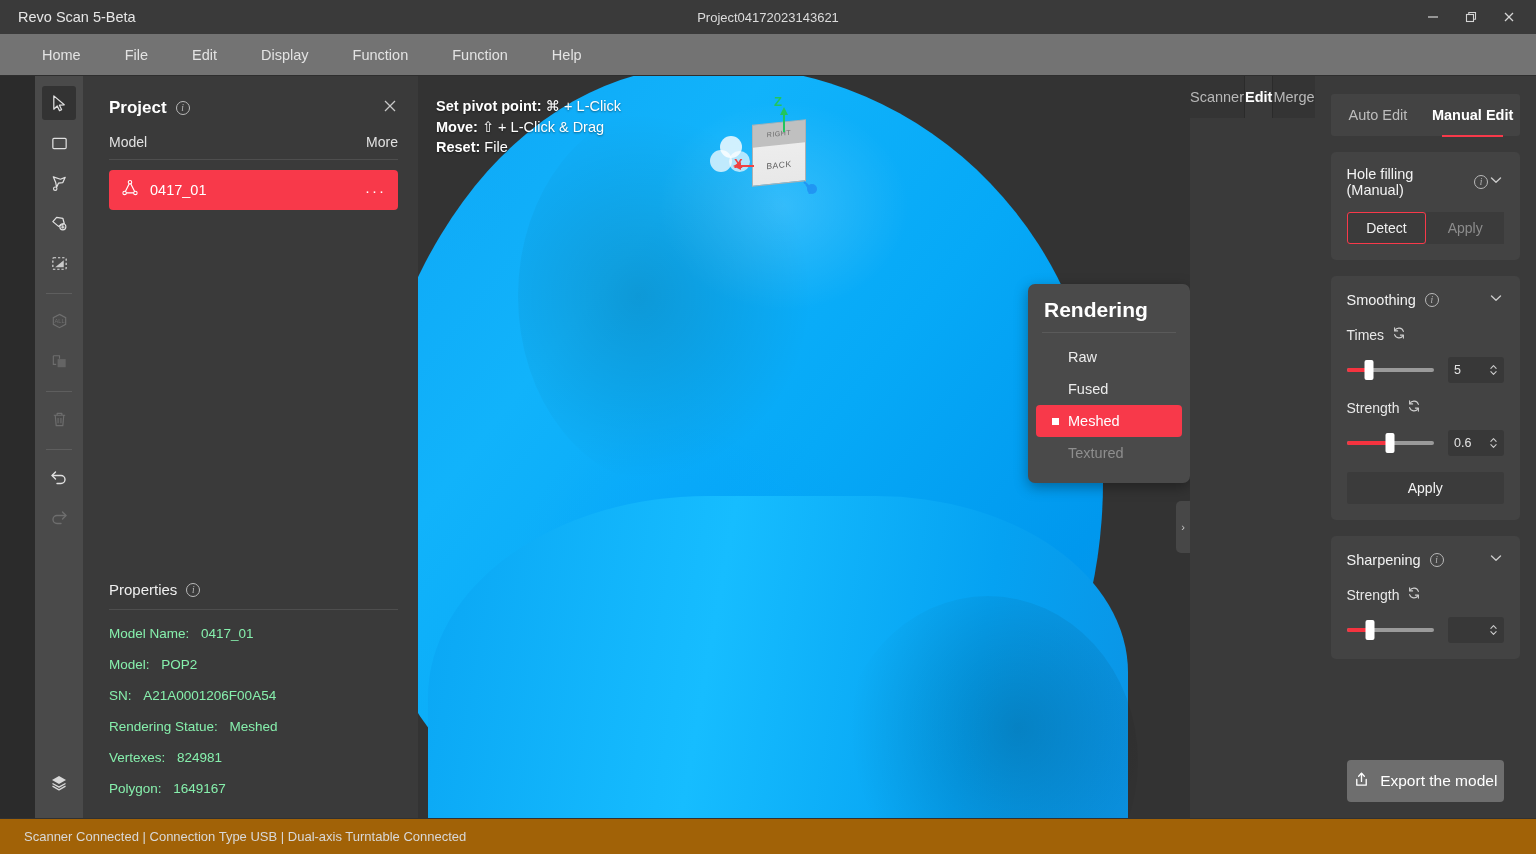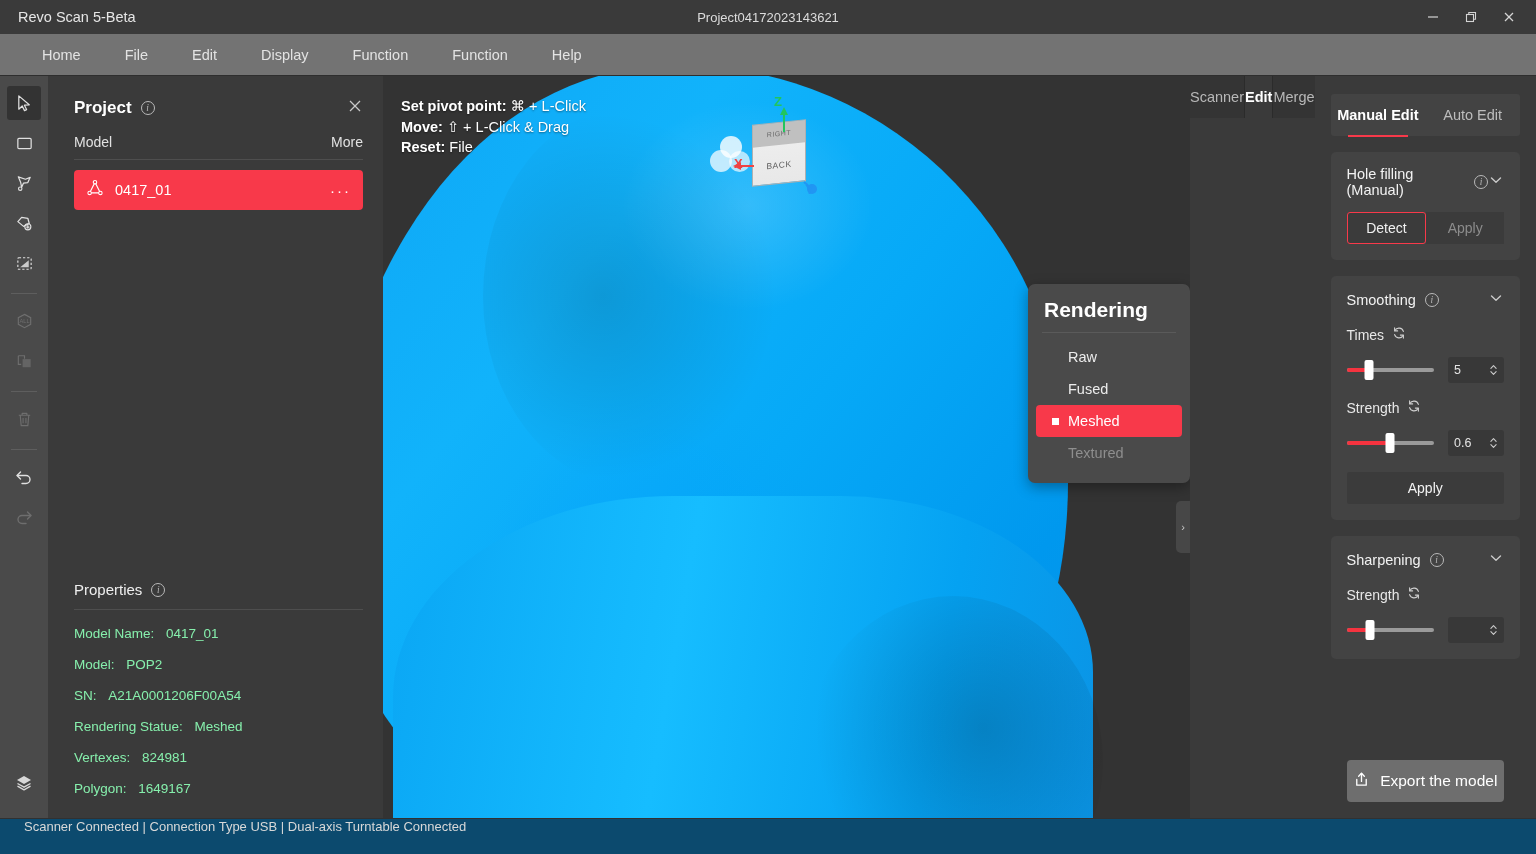--- a/index.html
+++ b/index.html
@@ -33,21 +33,21 @@
   .menubar {
     height: 42px; flex: 0 0 42px; background: #737373;
     display: flex; align-items: center; padding-left: 20px;
     border-bottom: 1px solid #2e2e2e;
   }
   .menu-item {
     font-size: 14.5px; color: #e3e3e3; padding: 4px 22px; white-space: nowrap;
   }
 
   
-  .body { flex: 1 1 auto; display: flex; min-height: 0; background: #2b2b2b; }
+  .body { flex: 1 1 auto; display: flex; min-height: 0; background: #2b2b2b; margin-left: 35px; }
 
   
   .toolrail {
     width: 48px; flex: 0 0 48px; background: #4a4a4a;
     display: flex; flex-direction: column; align-items: center;
     padding-top: 10px; position: relative;
   }
   .tool {
     width: 34px; height: 34px; margin-bottom: 6px; border-radius: 3px;
     display: flex; align-items: center; justify-content: center;
@@ -251,21 +251,21 @@
   .card.clipped { margin-bottom: 0; }
 
   .export-wrap { flex: 0 0 auto; padding: 14px 16px 16px 16px; }
   .export-btn {
     height: 42px; background: #6e6e6e; border-radius: 4px; display: flex;
     align-items: center; justify-content: center; gap: 10px; font-size: 15.5px; color: #ffffff;
   }
 
   
   .statusbar {
-    height: 36px; flex: 0 0 36px; background: #0c4a6e; display: flex; 
+    height: 36px; flex: 0 0 36px; background: #a16207; display: flex; align-items: center;
     padding-left: 24px; font-size: 13px; color: #d8d8d8; border-top: 1px solid #313131;
   }
 </style>
 </head>
 <body>
 
 <div class="app">
 
   <div class="titlebar">
     <div class="title-app">Revo Scan 5-Beta</div>
@@ -521,22 +521,22 @@
 
     <div class="rightpanel">
       <div class="rp-tabs">
         <div class="rp-tab">Scanner</div>
         <div class="rp-tab active">Edit</div>
         <div class="rp-tab">Merge</div>
       </div>
 
       <div class="rp-inner">
         <div class="subtabs">
+          <div class="subtab">Auto Edit</div>
           <div class="subtab active">Manual Edit</div>
-          <div class="subtab">Auto Edit</div>
         </div>
 
         <div class="sections">
 
           <div class="card">
             <div class="card-head">
               <span class="card-title">Hole filling (Manual)</span>
               <span class="info-ic">i</span>
               <span class="chev">
                 <svg width="16" height="16" viewBox="0 0 16 16">

